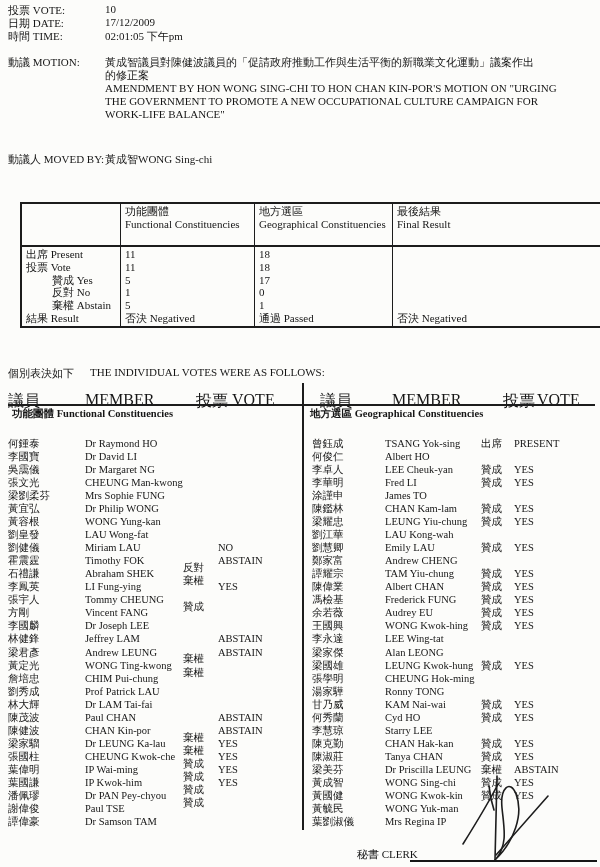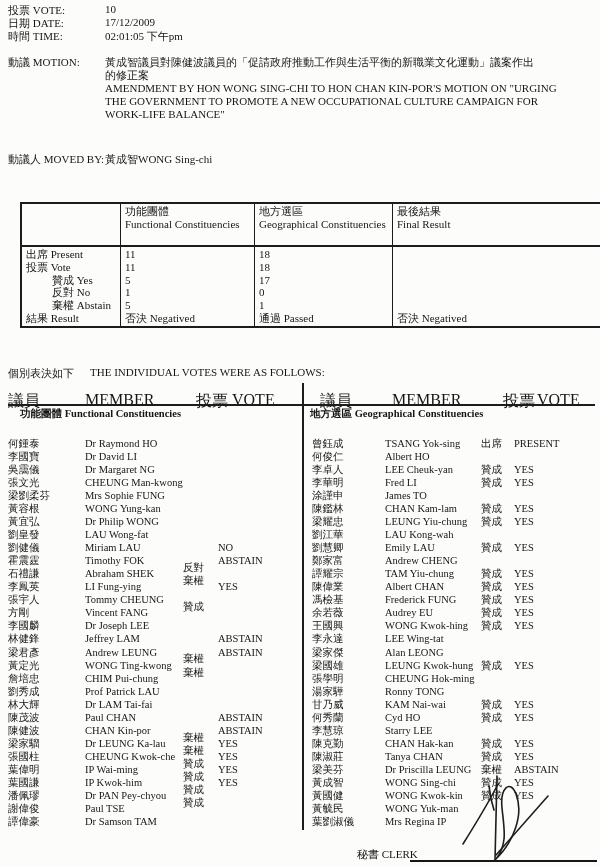--- a/index.html
+++ b/index.html
@@ -122,21 +122,21 @@
   <div class="abs memhdr lbl" style="left:196px">投票</div>
   <div class="abs memhdr lbl" style="left:232px">VOTE</div>
   <div class="abs memhdr lbl" style="left:320px">議員</div>
   <div class="abs memhdr lbl" style="left:392px">MEMBER</div>
   <div class="abs memhdr lbl" style="left:503px">投票</div>
   <div class="abs memhdr lbl" style="left:537px">VOTE</div>
 
   <div class="abs thickline"></div>
   <div class="abs divider"></div>
 
-  <div class="abs sectitle" style="left:20px">功能團體 Functional Constituencies</div>
+  <div class="abs sectitle" style="left:12px">功能團體 Functional Constituencies</div>
   <div class="abs sectitle" style="left:310px">地方選區 Geographical Constituencies</div>
 
   <div class="abs memtable lt" style="left:8px;width:292px" id="tbl-functional">
       <div class="mrow">
         <span class="c1">何鍾泰</span>
         <span class="c2">Dr Raymond HO</span>
         <span class="c3"></span>
         <span class="c4"></span>
       </div>
       <div class="mrow">
@@ -157,28 +157,28 @@
         <span class="c3"></span>
         <span class="c4"></span>
       </div>
       <div class="mrow">
         <span class="c1">梁劉柔芬</span>
         <span class="c2">Mrs Sophie FUNG</span>
         <span class="c3"></span>
         <span class="c4"></span>
       </div>
       <div class="mrow">
+        <span class="c1">黃宜弘</span>
+        <span class="c2">Dr Philip WONG</span>
+        <span class="c3"></span>
+        <span class="c4"></span>
+      </div>
+      <div class="mrow">
         <span class="c1">黃容根</span>
         <span class="c2">WONG Yung-kan</span>
-        <span class="c3"></span>
-        <span class="c4"></span>
-      </div>
-      <div class="mrow">
-        <span class="c1">黃宜弘</span>
-        <span class="c2">Dr Philip WONG</span>
         <span class="c3"></span>
         <span class="c4"></span>
       </div>
       <div class="mrow">
         <span class="c1">劉皇發</span>
         <span class="c2">LAU Wong-fat</span>
         <span class="c3"></span>
         <span class="c4"></span>
       </div>
       <div class="mrow">

